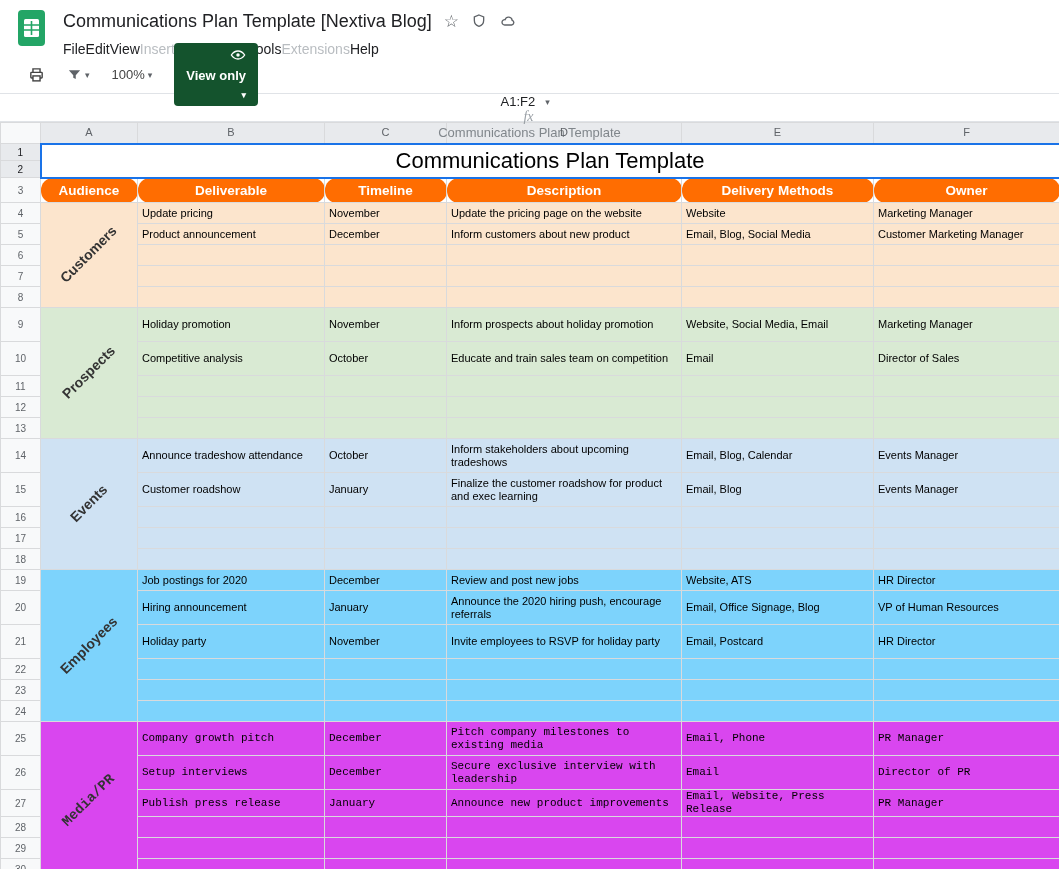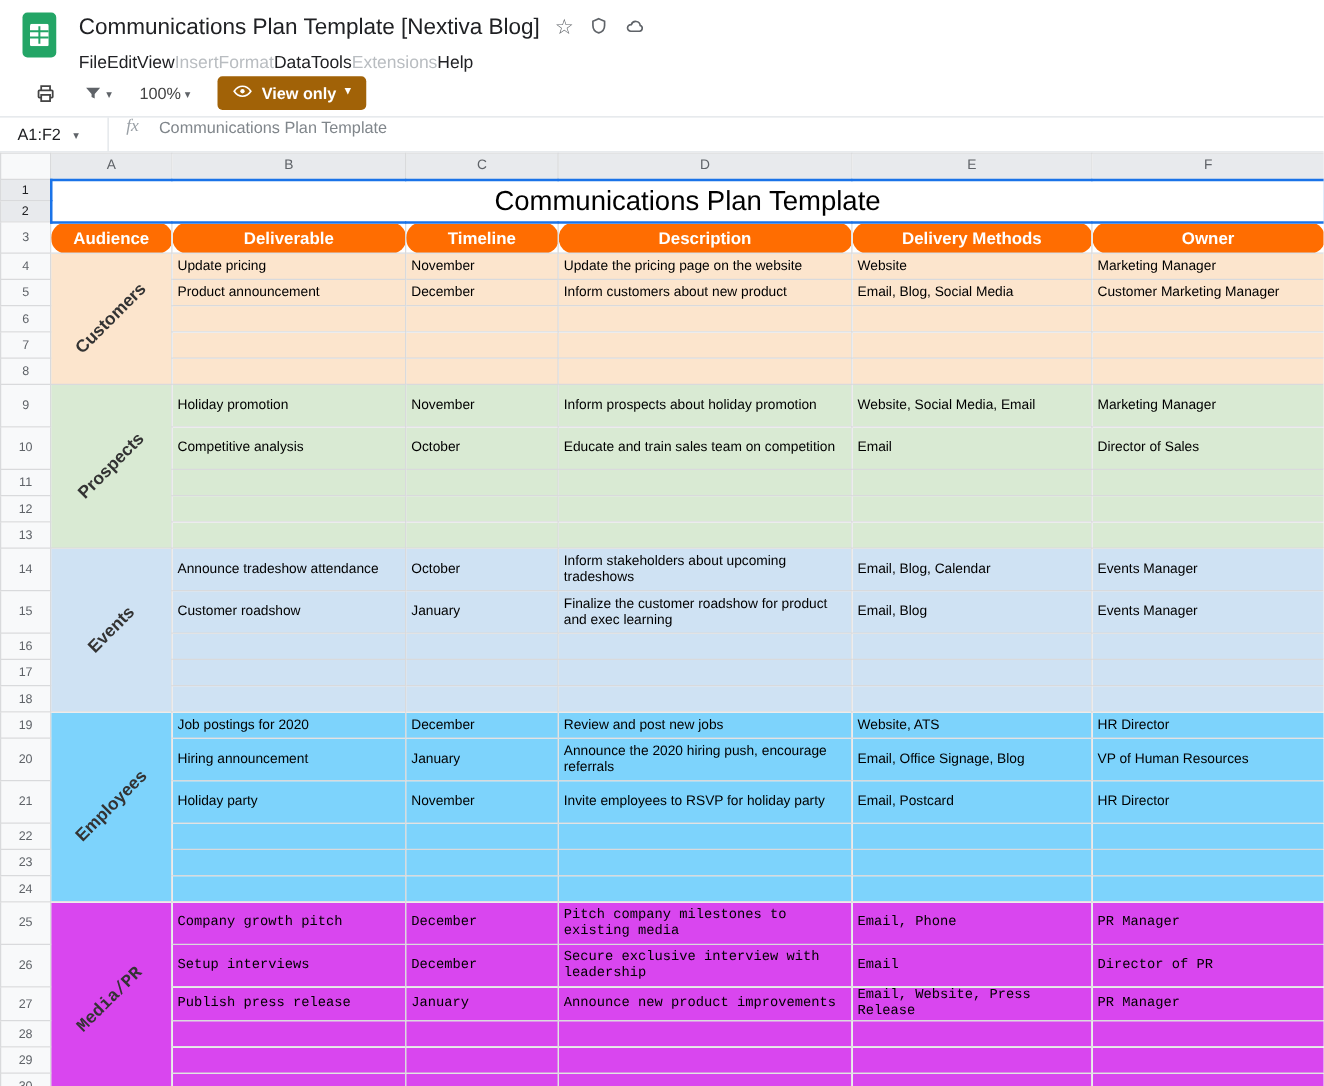--- a/index.html
+++ b/index.html
@@ -16,27 +16,27 @@
   .tb-icon { color:#5f6368; display:inline-flex; align-items:center; cursor:pointer; }
   .star { font-size:17px; line-height:1; }
   .menubar { display:flex; margin-top:4px; height:22px; align-items:center; }
   .menu-item { font-size:14px; color:#202124; cursor:pointer; }
   .menu-item.disabled { color:#b9bdc1; cursor:default; }
 
   .toolbar { height:37px; display:flex; align-items:center; padding-left:28px; gap:22px; }
   .tool { display:flex; align-items:center; gap:3px; color:#444; cursor:pointer; }
   .caret { font-size:9px; color:#5f6368; }
   .zoom-label { font-size:13px; color:#444; }
-  .view-only-btn { display:flex; align-items:flex-start; gap:7px; background:#a16207; color:#fff;
+  .view-only-btn { display:flex; align-items:flex-end; gap:7px; background:#14532d; color:#fff;
                    border:none; border-radius:4px; padding:6px 12px; font-size:13px;
-                   font-weight:bold; cursor:pointer; font-family:"Liberation Sans",sans-serif; }
+                   font-weight:bold; cursor:pointer; font-family:"Liberation Sans",sans-serif;flex-direction:column; }
   .view-only-btn .caret { color:#fff; }
 
   .formula-bar { height:29px; border-top:1px solid #e0e3e7; border-bottom:1px solid #e0e3e7;
-                 display:flex; font-size:13px; }
+                 display:flex; align-items:center; font-size:13px;flex-direction:column; }
   .name-box { width:86px; padding-left:14px; display:flex; align-items:center; gap:10px;
               color:#202124; height:100%; cursor:pointer; }
   .fb-div { width:1px; height:100%; background:#e0e3e7; }
   .fx { font-style:italic; font-family:"Liberation Serif", serif; color:#9aa0a6;
         padding:0 16px 0 14px; font-size:14px; }
   .formula-value { color:#80868b; font-size:13px; }
 
   
   .sheet { height:747px; overflow:hidden; }
   table { border-collapse:collapse; table-layout:fixed; width:1059px; }

